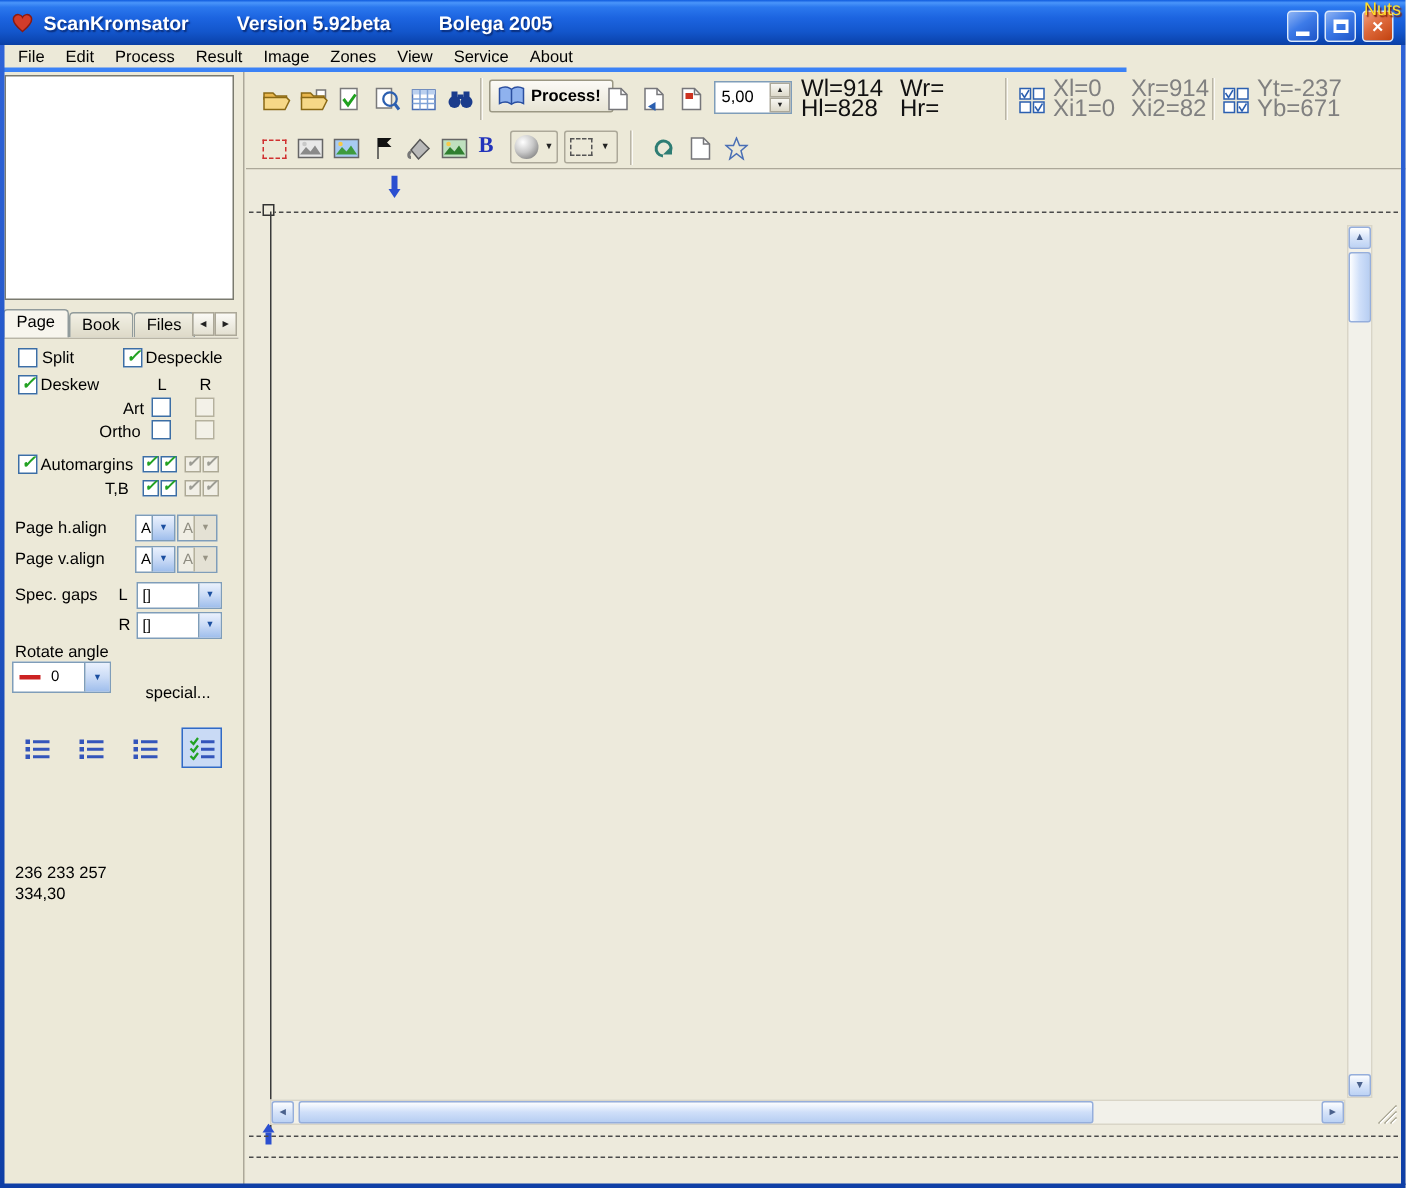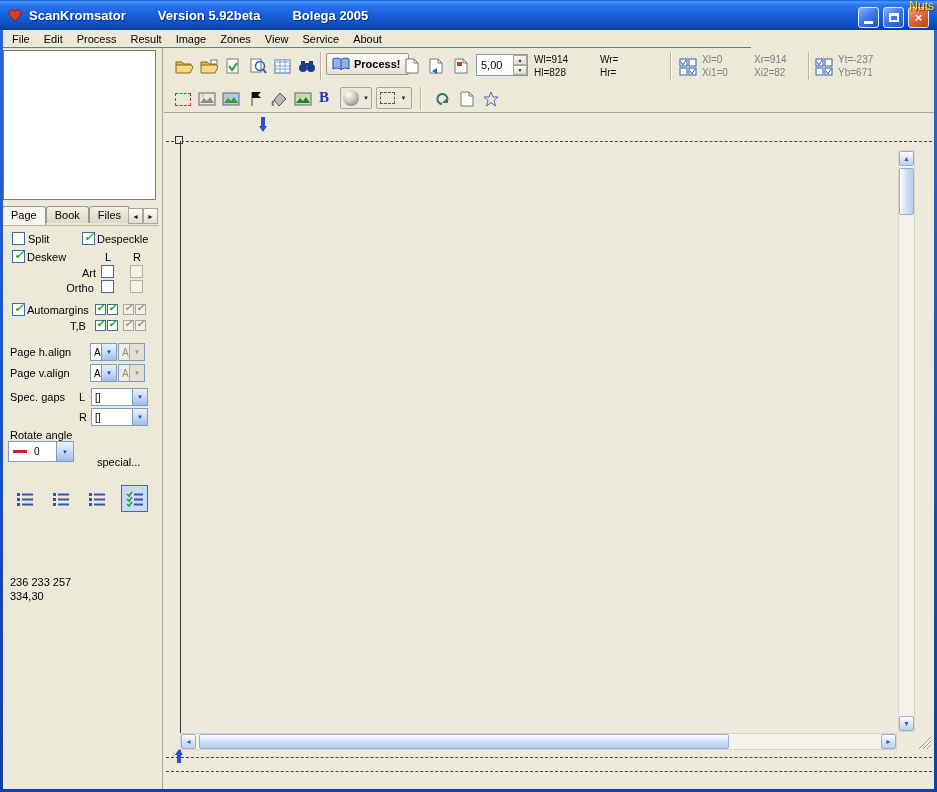--- a/index.html
+++ b/index.html
@@ -20,27 +20,27 @@
 .winbtns{position:absolute;right:8px;top:7px;display:flex;gap:4px}
 .winbtn{width:21px;height:21px;border-radius:3px;border:1px solid #DCE9FB;color:#fff;cursor:default;
  background:linear-gradient(145deg,#8FB4F4 0%,#3D7BE8 45%,#1E55C8 100%);
  display:flex;align-items:center;justify-content:center;font-size:13px;font-weight:bold}
 .winbtn.close{background:linear-gradient(145deg,#F0A080 0%,#DE6A3C 45%,#C2410E 100%)}
 .minbar{width:9px;height:3px;background:#fff;margin-top:10px}
 .maxbox{width:10px;height:9px;border:2px solid #fff;border-top-width:3px}
 .nuts{position:absolute;right:3px;top:-1px;color:#FFE02A;font-size:12px;font-weight:normal;z-index:65;text-shadow:1px 1px 1px #7A1A00}
 
 
-.menubar{position:absolute;left:0;top:30px;width:751px;height:18px;background:#ECE9D8;display:flex;align-items:center;padding-left:5px;border-bottom:1px solid #3b82f6}
+.menubar{position:absolute;left:0;top:30px;width:751px;height:18px;background:#ECE9D8;display:flex;align-items:center;padding-left:5px;border-bottom:3px solid #3b82f6}
 .menu-item{font-size:11px;padding:2px 7px;color:#000;white-space:nowrap}
 
 
 .sidebar{position:absolute;left:0;top:48px;width:163px;height:744px;background:#ECE9D8;border-right:1px solid #ACA899}
 .preview{position:absolute;left:3px;top:2px;width:153px;height:150px;background:#fff;border:1px solid #7A7A6F}
-.tabs{position:absolute;left:2px;top:158px;width:159px;height:20px;display:flex;align-items:flex-start}
+.tabs{position:absolute;left:2px;top:158px;width:159px;height:20px;display:flex;align-items:center}
 .tab{font-size:11px;padding:2px 8px 1px;border:1px solid #919B9C;border-bottom:none;border-radius:3px 3px 0 0;background:linear-gradient(180deg,#F2F0E4,#DDD9C8);height:17px;white-space:nowrap}
 .tab.active{background:#F7F5ED;height:20px;font-weight:normal}
 .tabline{position:absolute;left:2px;top:177px;width:157px;height:1px;background:#FFF;border-bottom:1px solid #B9B5A6}
 .tab-arrows{position:absolute;right:4px;top:160px;display:flex;z-index:5}
 .tarr{width:15px;height:16px;border:1px solid #ACA899;background:linear-gradient(180deg,#FBFAF6,#E3E0D1);font-size:7px;color:#222;display:flex;align-items:center;justify-content:center}
 
 .lbl{position:absolute;font-size:11px;white-space:nowrap;color:#000}
 .cb13{position:absolute;width:13px;height:13px;background:#fff;border:1px solid #3C6EA5}
 .cb13 .ck{position:absolute;left:1px;top:-3px;font-size:12px;font-weight:bold;color:#23A223}
 .cb13.dis{background:#F3F1E8;border-color:#B5B19D}
@@ -67,21 +67,21 @@
 .toolbar2{position:absolute;left:0;top:36px;width:773px;height:29px;border-bottom:1px solid #ACA899}
 .ticon{position:absolute;width:24px;height:24px;display:flex;align-items:center;justify-content:center}
 .zicon{position:absolute;width:22px;height:22px;display:flex;align-items:center;justify-content:center}
 .vsep{position:absolute;width:2px;border-left:1px solid #B9B5A6;border-right:1px solid #FBFAF6}
 .process-btn{position:absolute;display:flex;align-items:center;gap:4px;padding:3px 8px 3px 5px;font-size:11px;font-weight:bold;color:#000;
  border:1px solid #9B9884;background:linear-gradient(180deg,#FBFAF6,#E8E5D6);border-radius:2px}
 .spin{position:absolute;display:flex;border:1px solid #7F9DB9;background:#fff;height:22px;width:52px}
 .spin .sval{flex:1;font-size:11px;padding:4px 0 0 4px}
 .spin .sbtns{width:14px;display:flex;flex-direction:column}
 .spin .sb{flex:1;background:linear-gradient(180deg,#F8F7F3,#DEDACB);border:1px solid #ACA899;font-size:5px;display:flex;align-items:center;justify-content:center;color:#222}
-.dim{position:absolute;font-size:10px;line-height:13px;color:#111;white-space:nowrap}
+.dim{position:absolute;font-size:16px;line-height:13px;color:#111;white-space:nowrap}
 .dim.gray{color:#808080}
 .boldB{position:absolute;font-size:15px;font-weight:bold;color:#2233BB;font-family:"Liberation Serif",serif}
 .ddbtn{position:absolute;height:22px;display:flex;align-items:center;border:1px solid #ACA899;background:#ECE9D8;border-radius:2px}
 .ddbtn .dd{width:11px;font-size:6px;color:#222;display:flex;justify-content:center}
 .sphere{width:16px;height:16px;border-radius:50%;background:radial-gradient(circle at 35% 30%,#FFFFFF,#C9C9C9 45%,#8A8A8A 80%,#6E6E6E);margin:0 2px;flex:none}
 .dashrect{width:15px;height:12px;border:1px dashed #555;margin:0 3px;flex:none}
 .reddash{width:16px;height:13px;border:1px dashed #D03030}
 
 
 .canvas{position:absolute;left:0;top:65px;width:773px;height:679px;background:#EDEADC;overflow:hidden}

